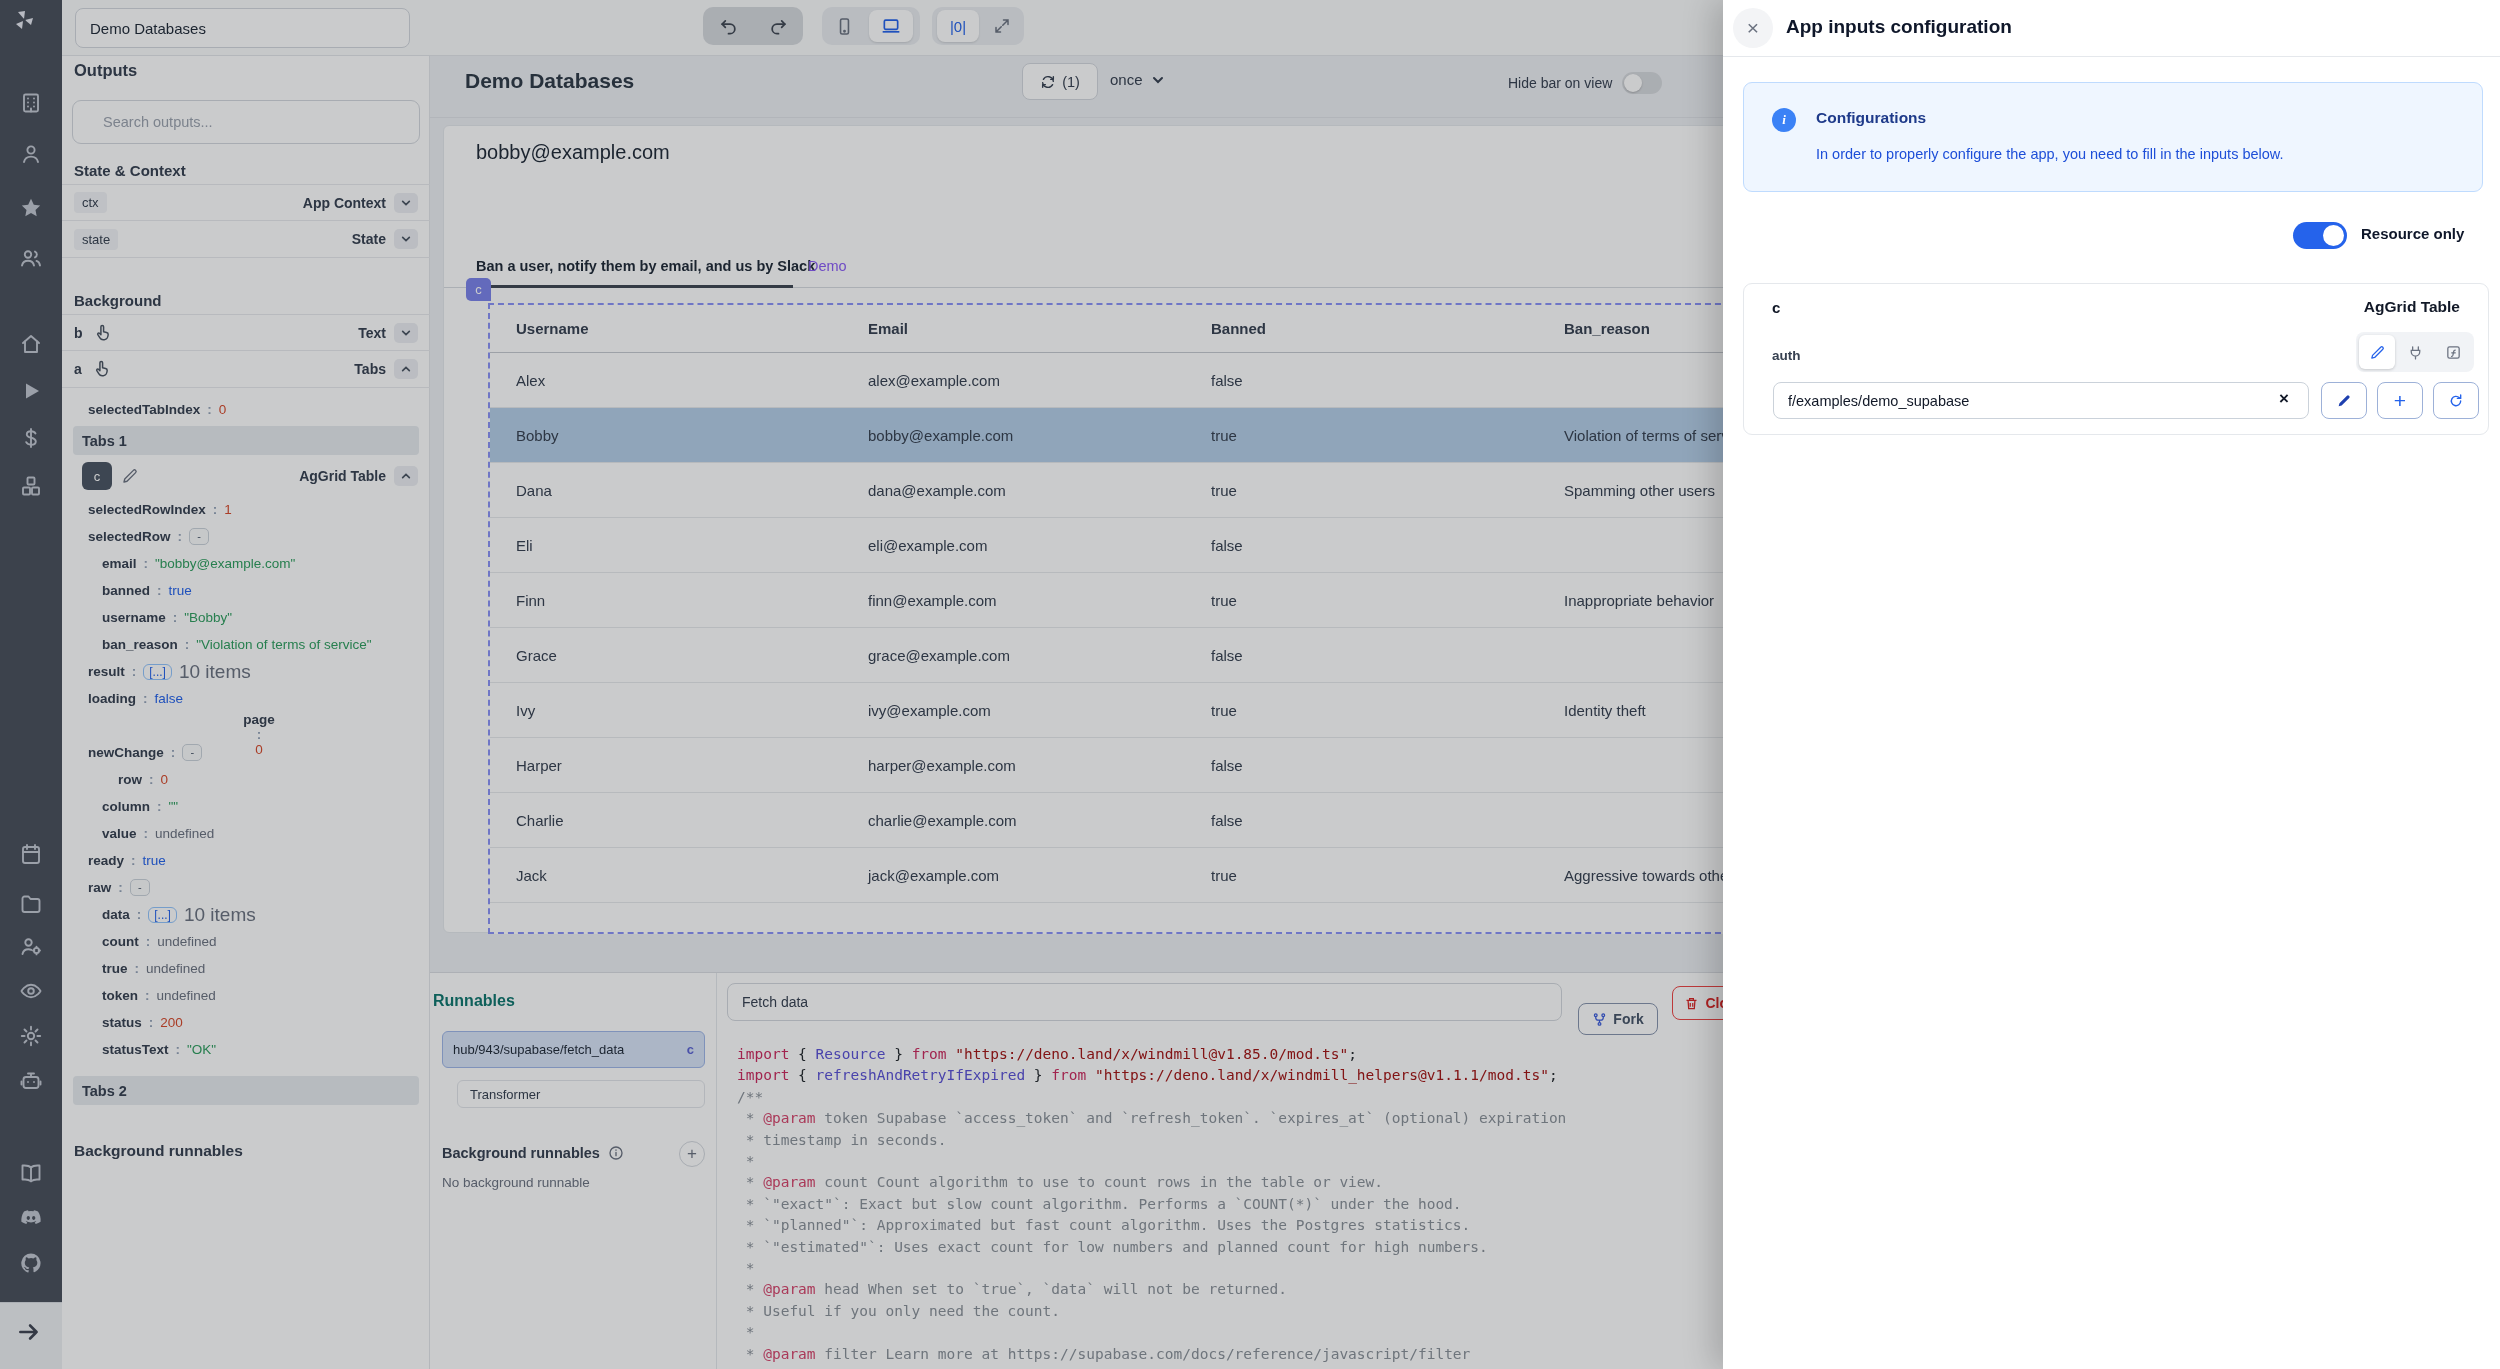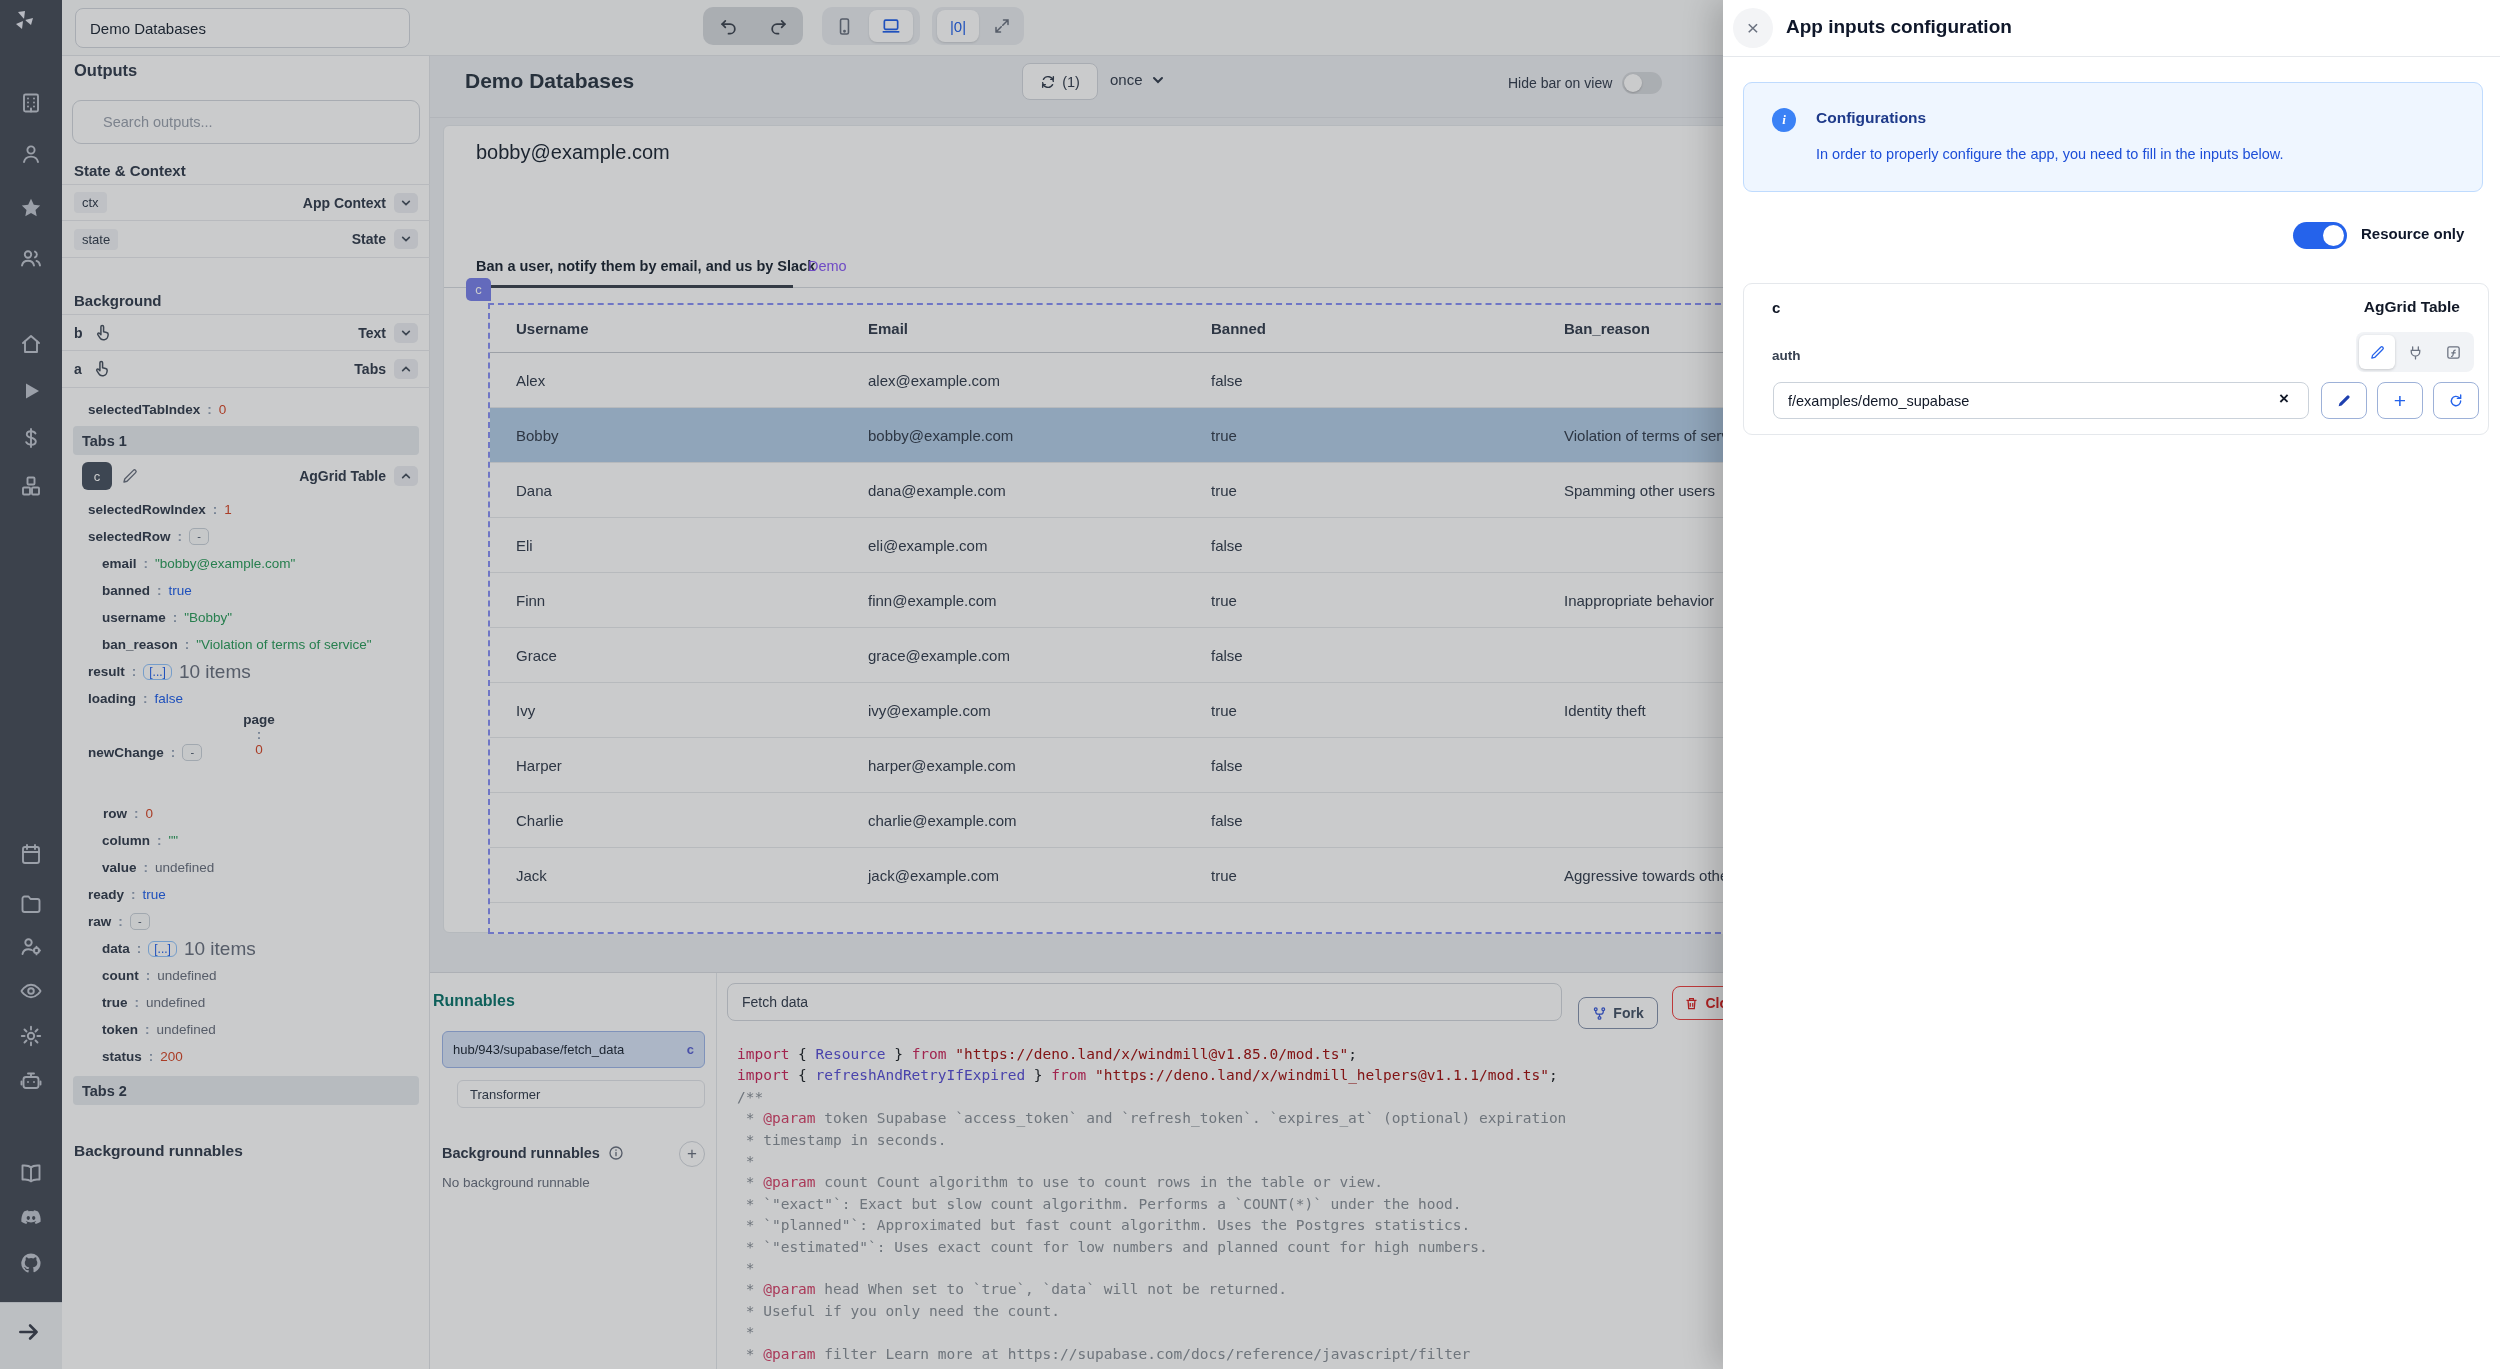--- a/index.html
+++ b/index.html
@@ -86,21 +86,21 @@
   #runnable-sel { position:absolute; left:12px; top:58px; width:263px; height:37px; background:#d9e4f8; border:1px solid #9fb7e8; border-radius:6px; display:flex; align-items:center; padding:0 10px; font-size:13px; color:#1f2937; }
   #runnable-sel .rc { margin-left:auto; color:#5b63d3; font-weight:bold; }
   #runnable-tr { position:absolute; left:27px; top:107px; width:248px; height:28px; background:#fff; border:1px solid #e2e5ea; border-radius:6px; display:flex; align-items:center; padding:0 12px; font-size:13px; color:#374151; }
   #bgr-row { position:absolute; left:12px; top:172px; width:263px; display:flex; align-items:center; }
   #bgr-label { font-size:14.5px; font-weight:bold; color:#374151; }
   #bgr-info { width:16px; height:16px; margin-left:8px; color:#6b7280; }
   #bgr-plus { position:absolute; right:0; top:-4px; width:26px; height:26px; border:1px solid #d4d8de; border-radius:50%; color:#6b7280; font-size:17px; line-height:23px; text-align:center; background:#fff; }
   #bgr-none { position:absolute; left:12px; top:202px; font-size:13.5px; color:#6b7280; }
 
   #fetch-input { position:absolute; left:297px; top:10px; width:835px; height:38px; border:1px solid #d4d8de; border-radius:8px; background:#fff; font-size:14px; color:#374151; padding-left:14px; font-family:"Liberation Sans",sans-serif; }
-  #fork-btn { position:absolute; left:1148px; top:24px; width:80px; height:32px; background:#fff; border:1px solid #8794ad; border-radius:8px; display:flex; align-items:center; justify-content:center; gap:6px; font-size:14px; font-weight:bold; color:#475569; }
+  #fork-btn { position:absolute; left:1148px; top:30px; width:80px; height:32px; background:#fff; border:1px solid #8794ad; border-radius:8px; display:flex; align-items:center; justify-content:center; gap:6px; font-size:14px; font-weight:bold; color:#475569; }
   #close-btn { position:absolute; left:1242px; top:13px; width:84px; height:34px; background:#fff; border:1px solid #ef4444; border-radius:8px; display:flex; align-items:center; justify-content:center; gap:6px; font-size:14px; font-weight:bold; color:#dc2626; }
   #code { position:absolute; left:307px; top:71px; font-family:"DejaVu Sans Mono", monospace; font-size:14.5px; line-height:21.4px; white-space:pre; color:#24292e; }
   .ck { color:#cb2a5e; } .cv { color:#5a51d6; } .cs { color:#a31515; } .cc { color:#8a9199; } .cat { color:#d6456c; } .cp { color:#24292e; }
 
   
   #overlay { position:absolute; inset:0; background:rgba(15,18,25,0.22); z-index:40; }
   #drawer { position:absolute; left:1723px; top:0; width:777px; height:1369px; background:#fff; z-index:50; box-shadow:-10px 0 30px rgba(0,0,0,.18); }
   #drawer-head { position:absolute; left:0; top:0; width:100%; height:57px; border-bottom:1px solid #e5e8ec; }
   #drawer-close { position:absolute; left:10px; top:8px; width:40px; height:40px; border-radius:50%; background:#f3f4f6; color:#6b7280; font-size:21px; display:flex; align-items:center; justify-content:center; }
   #drawer-title { position:absolute; left:63px; top:16px; font-size:19px; font-weight:bold; color:#0f172a; }
@@ -426,21 +426,21 @@
         <div class="t-row" style="padding-left: 26px; flex-direction: column;">
           <span class="t-k">page</span>
           <span class="t-c">:</span>
           <span class="v-num">0</span>
         </div>
         <div class="t-row" style="padding-left: 26px;">
           <span class="t-k">newChange</span>
           <span class="t-c">:</span>
           <span class="v-dash">-</span>
         </div>
-        <div class="t-row" style="padding-left: 41px; margin-top: 34px;">
+        <div class="t-row" style="padding-left: 56px;">
           <span class="t-k">row</span>
           <span class="t-c">:</span>
           <span class="v-num">0</span>
         </div>
         <div class="t-row" style="padding-left: 40px;">
           <span class="t-k">column</span>
           <span class="t-c">:</span>
           <span class="v-str">""</span>
         </div>
         <div class="t-row" style="padding-left: 40px;">

